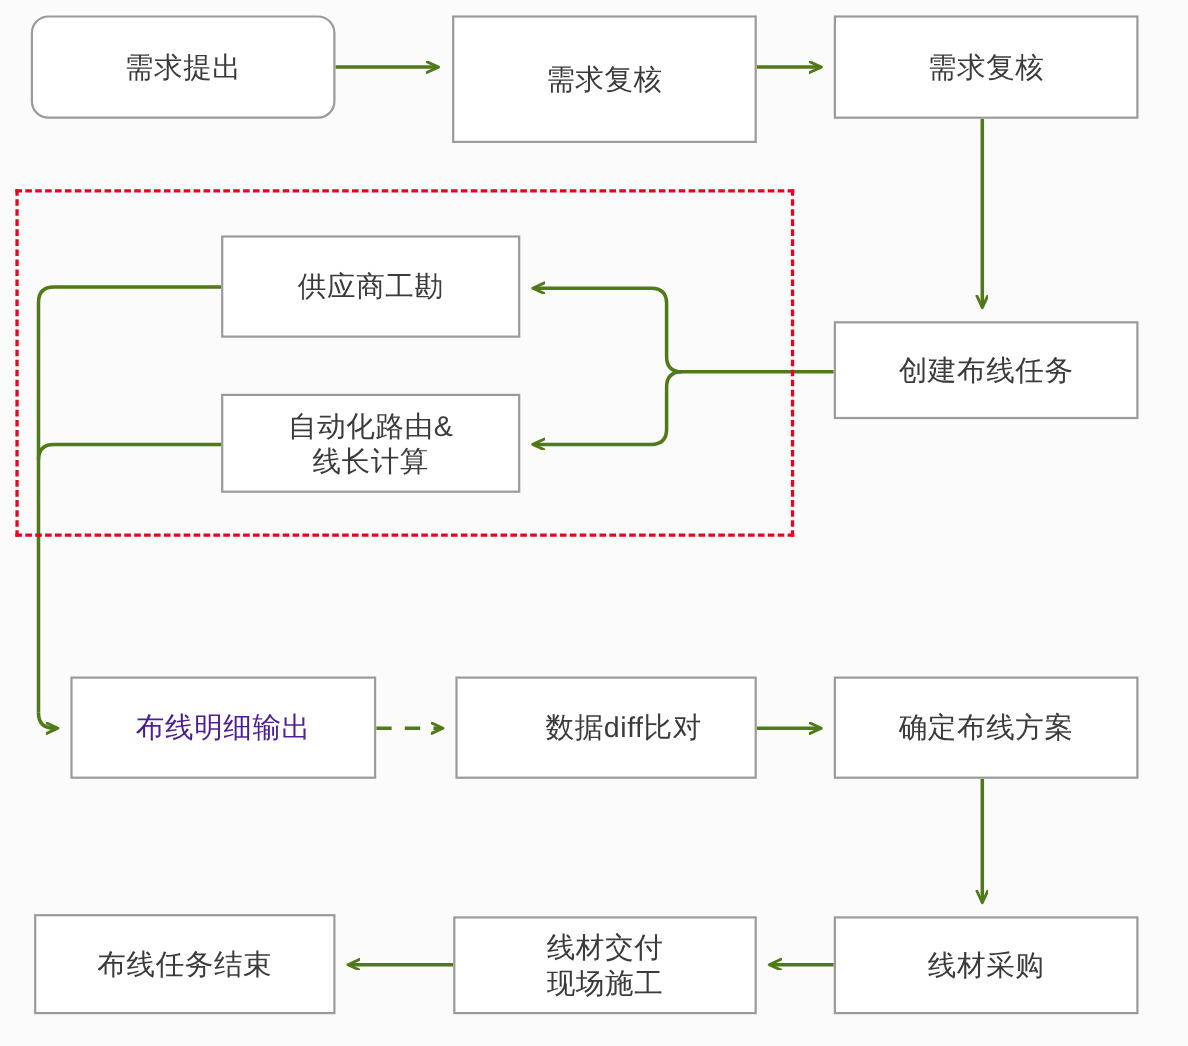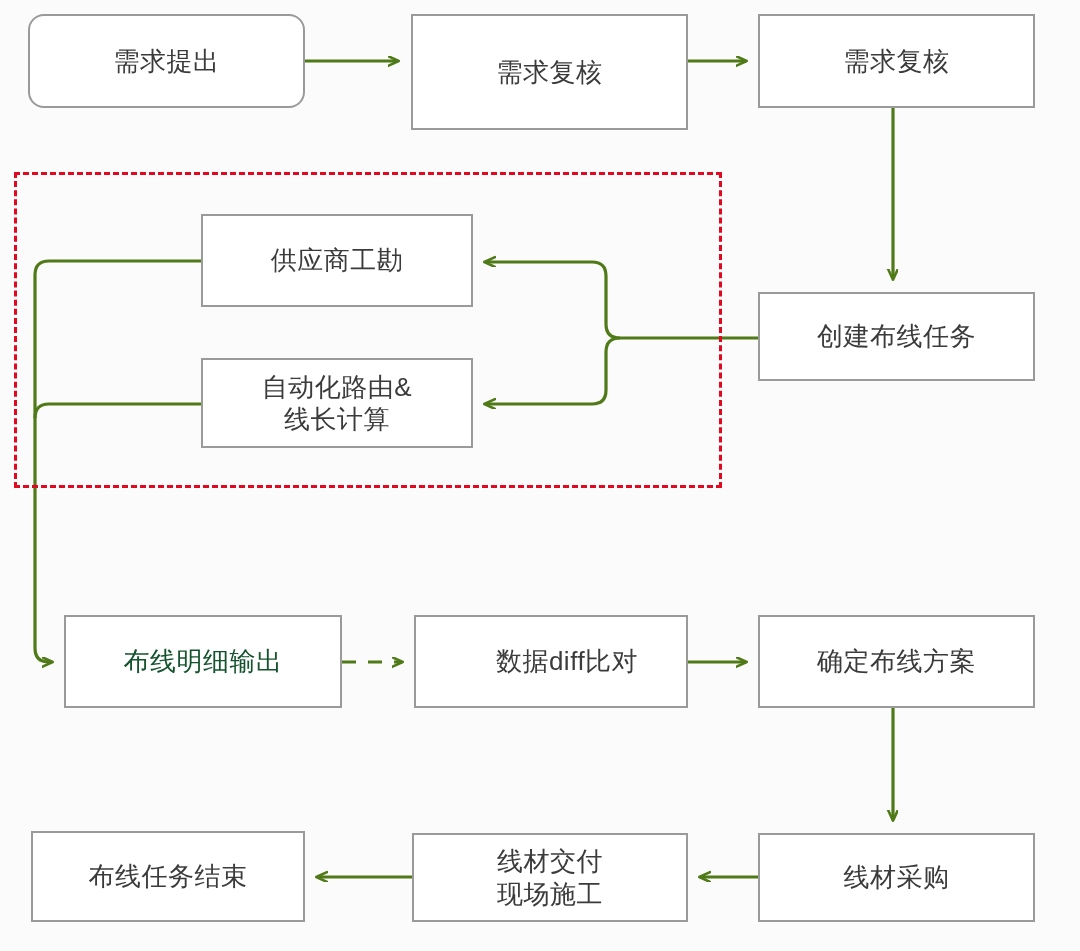--- a/index.html
+++ b/index.html
@@ -93,21 +93,21 @@
     </g>
   </svg>
 
   <div class="node" id="node-requirement-submit" style="left: 28px; top: 14px; width: 277px; height: 94px; background: rgb(255, 255, 255); border-color: rgb(154, 154, 154); color: rgb(59, 59, 59); border-radius: 16px;">需求提出</div>
   <div class="node" id="node-requirement-review" style="left: 411px; top: 14px; width: 277px; height: 116px; background: rgb(255, 255, 255); border-color: rgb(154, 154, 154); color: rgb(59, 59, 59);">需求复核</div>
   <div class="node" id="node-requirement-approve" style="left: 758px; top: 14px; width: 277px; height: 94px; background: rgb(255, 255, 255); border-color: rgb(154, 154, 154); color: rgb(59, 59, 59);">需求复核</div>
   <div class="node" id="node-supplier-survey" style="left: 201px; top: 214px; width: 272px; height: 93px; background: rgb(255, 255, 255); border-color: rgb(154, 154, 154); color: rgb(59, 59, 59);">供应商工勘</div>
   <div class="node" id="node-auto-routing" style="left: 201px; top: 358px; width: 272px; height: 90px; background: rgb(255, 255, 255); border-color: rgb(154, 154, 154); color: rgb(59, 59, 59);">自动化路由&amp;
 线长计算</div>
   <div class="node" id="node-create-cabling-task" style="left: 758px; top: 292px; width: 277px; height: 89px; background: rgb(255, 255, 255); border-color: rgb(154, 154, 154); color: rgb(59, 59, 59);">创建布线任务</div>
-  <div class="node" id="node-cabling-detail-output" style="left: 64px; top: 615px; width: 278px; height: 93px; background: rgb(255, 255, 255); border-color: rgb(154, 154, 154); color: #14532d;">布线明细输出</div>
+  <div class="node" id="node-cabling-detail-output" style="left: 64px; top: 615px; width: 278px; height: 93px; background: rgb(255, 255, 255); border-color: rgb(154, 154, 154); color: #4c1d95;">布线明细输出</div>
   <div class="node" id="node-data-diff-compare" style="left: 414px; top: 615px; width: 274px; height: 93px; background: rgb(255, 255, 255); border-color: rgb(154, 154, 154); color: rgb(59, 59, 59); padding-left: 32px;">数据diff比对</div>
   <div class="node" id="node-confirm-cabling-plan" style="left: 758px; top: 615px; width: 277px; height: 93px; background: rgb(255, 255, 255); border-color: rgb(154, 154, 154); color: rgb(59, 59, 59);">确定布线方案</div>
   <div class="node" id="node-cable-purchase" style="left: 758px; top: 833px; width: 277px; height: 89px; background: rgb(255, 255, 255); border-color: rgb(154, 154, 154); color: rgb(59, 59, 59); text-align: center;">线材采购</div>
   <div class="node" id="node-cable-delivery" style="left: 412px; top: 833px; width: 276px; height: 89px; background: rgb(255, 255, 255); border-color: rgb(154, 154, 154); color: rgb(59, 59, 59);">线材交付
 现场施工</div>
   <div class="node" id="node-cabling-task-end" style="left: 31px; top: 831px; width: 274px; height: 91px; background: rgb(255, 255, 255); border-color: rgb(154, 154, 154); color: rgb(59, 59, 59);">布线任务结束</div>
 
 </div>
 
 </body></html>

